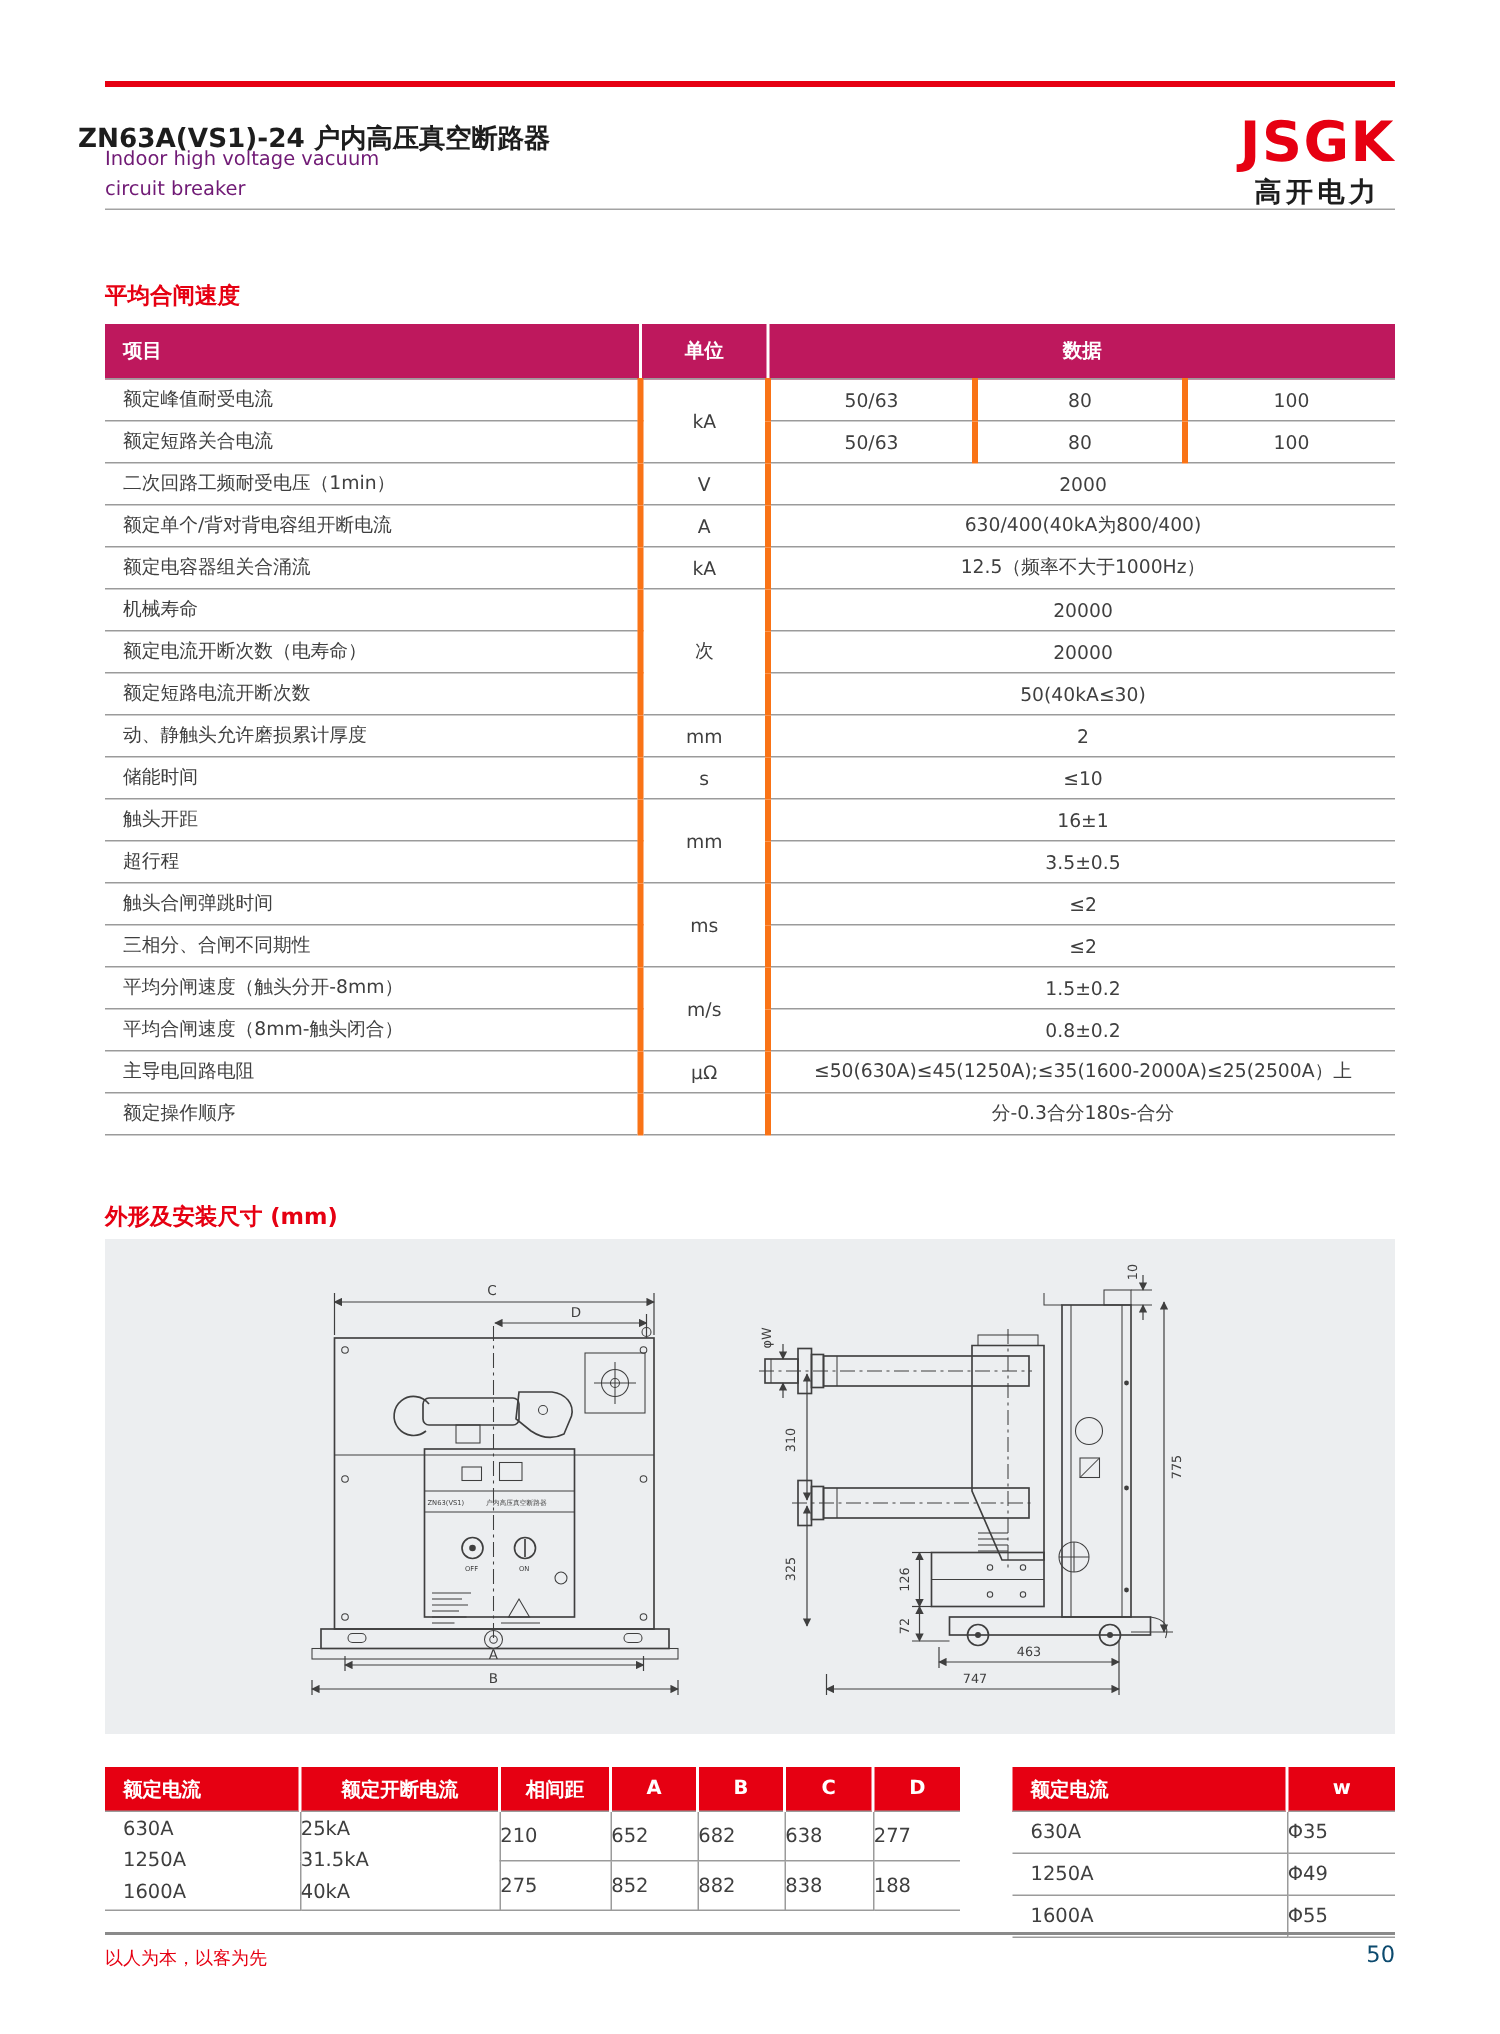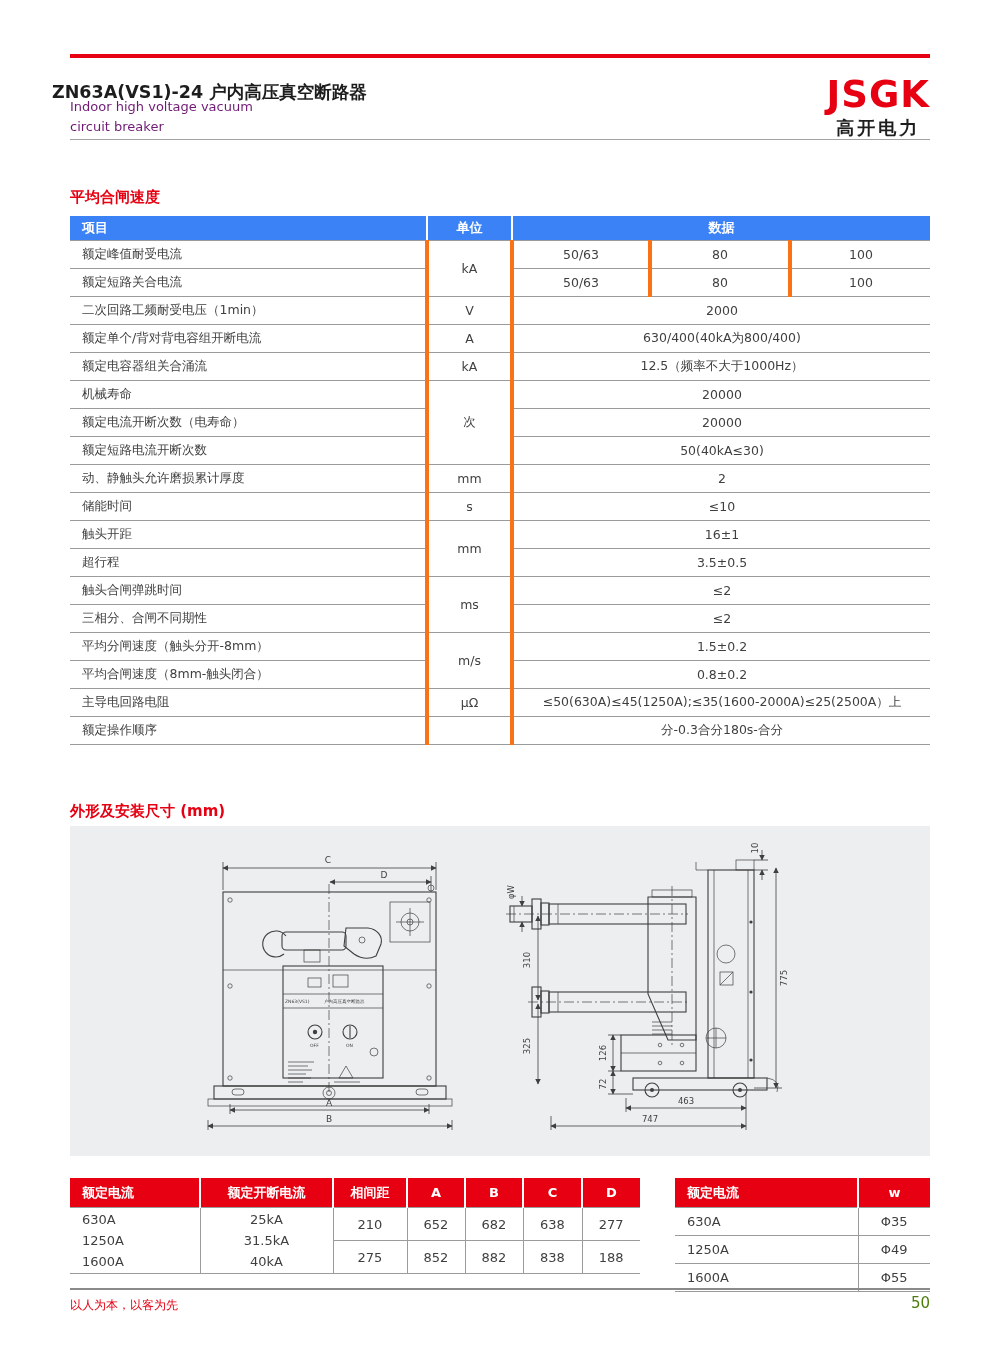--- a/index.html
+++ b/index.html
@@ -15,21 +15,21 @@
   .logo { position:absolute; right:70px; top:76px; text-align:center; }
   .logo-main { font-size:37px; font-weight:bold; color:#e60012; letter-spacing:1px; line-height:38px; }
   .logo-sub { font-size:18px; font-weight:bold; color:#1d1d1d; letter-spacing:3px; margin-top:2px; }
   .header-divider { position:absolute; left:70px; top:139px; width:860px; height:0; border-top:1px solid #a3a3a3; }
 
   .section-title { position:absolute; left:70px; font-size:15px; font-weight:bold; color:#e60012; }
   .st1 { top:176px; } .st2 { top:790px; }
 
   
   .params { position:absolute; left:70px; top:216px; width:860px; border-collapse:collapse; table-layout:fixed; }
-  .params th { background:#3b82f6; color:#fff; font-size:13px; font-weight:600; height:24px; padding:0; }
+  .params th { background:#be185d; color:#fff; font-size:13px; font-weight:600; height:36px; padding:0; }
   .params th.h-item { text-align:left; padding-left:12px; }
   .params th + th { border-left:2px solid #ffffff; }
   .params td { border-top:1px solid #9b9b9b; border-bottom:1px solid #9b9b9b;
                font-size:12.5px; color:#3f3f3f; height:27px; padding:0; }
   .params td.c-item { text-align:left; padding-left:12px; }
   .params td.c-unit, .params td.c-val { border-left:4px solid #f97316; text-align:center; }
 
   
   .drawing-box { position:absolute; left:70px; top:826px; width:860px; height:330px; background:#eceef0; }
   .drawing-box svg { position:absolute; }
@@ -44,31 +44,31 @@
   .ttx { font-size:4.5px; fill:#3f3f3f; }
   .fillc { fill:#3f3f3f; }
 
   
   .dtable { position:absolute; top:1178px; border-collapse:collapse; table-layout:fixed; }
   .dim-table { left:70px; width:570px; }
   .w-table { left:675px; width:255px; }
   .dtable th { background:#e60012; color:#fff; font-size:13px; font-weight:600; height:29px; padding:0; }
   .dtable th + th { border-left:2px solid #ffffff; }
   .dtable th.h-left { text-align:left; padding-left:12px; }
-  .dtable td { border:1px solid #9b9b9b; font-size:13px; color:#3f3f3f; text-align:center; height:32px; padding:0; }
+  .dtable td { border:1px solid #9b9b9b; font-size:13px; color:#3f3f3f; height:32px; padding:0; }
   .dtable td.col-first { text-align:left; padding-left:12px; border-left:none; }
   .dtable td.col-last { border-right:none; }
   .dtable td.multi { vertical-align:middle; }
   .dtable td.multi div { line-height:21px; }
   .w-table td { height:27px; }
 
   
   .footer-rule { position:absolute; left:70px; top:1288px; width:860px; height:2px; background:#8a8a8a; }
   .footer-motto { position:absolute; left:70px; top:1297px; font-size:12px; color:#e60012; }
-  .page-number { position:absolute; right:70px; top:1294px; font-size:15px; color:#4d7c0f; }
+  .page-number { position:absolute; right:70px; top:1294px; font-size:15px; color:#0c4a6e; }
 </style>
 </head>
 <body>
 
 <div class="page">
 
   <div class="top-rule"></div>
   <h1 class="page-title">ZN63A(VS1)-24 户内高压真空断路器</h1>
   <div class="sub-en l1">Indoor high voltage vacuum</div>
   <div class="sub-en l2">circuit breaker</div>

